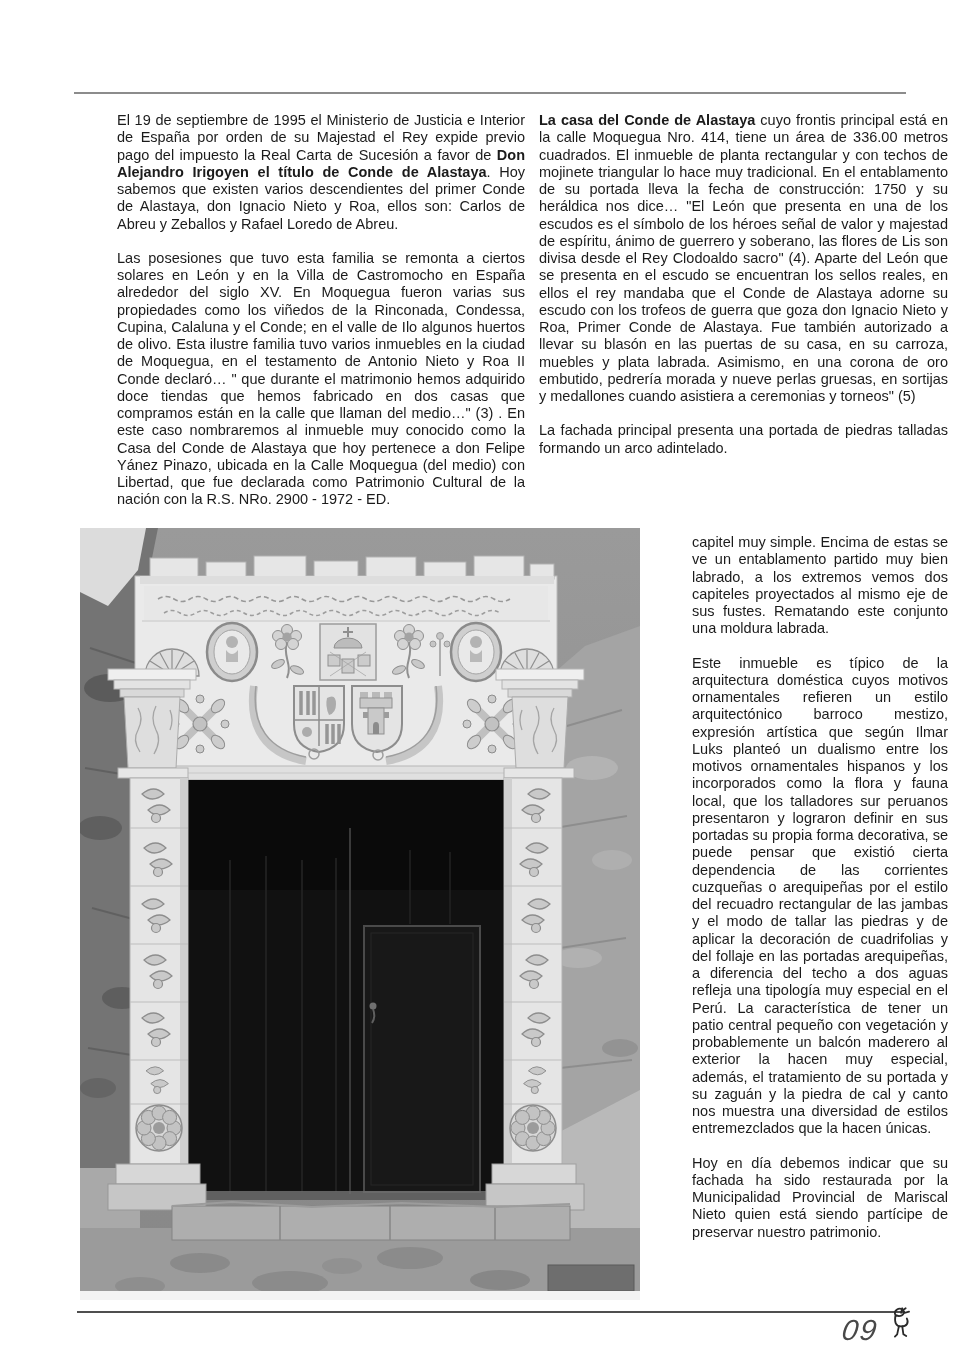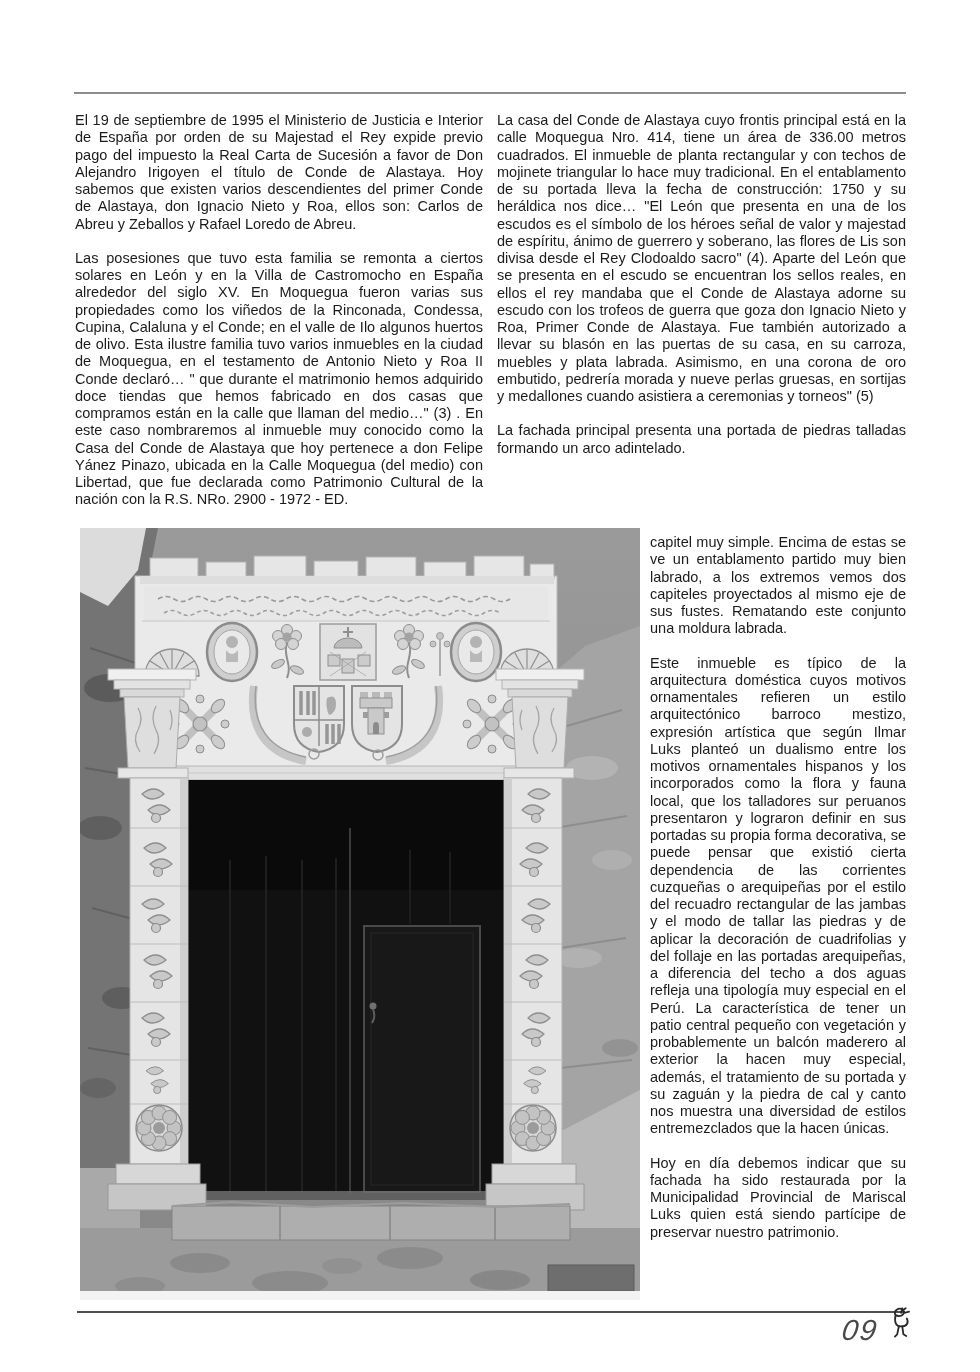--- a/index.html
+++ b/index.html
@@ -9,27 +9,27 @@
   .header-rule{position:absolute;left:74px;top:92px;width:832px;height:2px;background:#8c8c8c;}
   .logo{position:absolute;top:44px;right:70px;text-align:right;}
   .logo-row{display:flex;align-items:baseline;justify-content:flex-end;gap:3px;
             font-family:"Liberation Serif",serif;font-weight:bold;font-size:40px;line-height:1;
             color:#0d0d0d;transform:scale(0.8,1.05);transform-origin:100% 100%;white-space:nowrap;}
   .logo-bird{width:30px;height:34px;align-self:flex-end;margin:0 1px -2px 1px;}
   .logo-bar{margin-top:1px;margin-left:auto;width:200px;background:#141414;color:#f0f0f0;
             font-size:7px;letter-spacing:1px;line-height:11px;text-align:center;
             font-family:"Liberation Sans",sans-serif;}
   
-  .col{position:absolute;font-size:14.5px;line-height:17.25px;text-align:justify;}
+  .col{position:absolute;font-size:14.5px;line-height:17.25px;text-align:justify;margin-left:42px;}
   .col p{margin:0 0 17px 0;}
   .col p.tight{margin-bottom:0;}
   .col-left{left:75px;top:112px;width:408px;}
   .col-right{left:497px;top:112px;width:409px;}
   .col-narrow{left:650px;top:534px;width:256px;}
-  strong{font-weight:normal;}
+  strong{font-weight:bold;}
   
   .photo{position:absolute;left:80px;top:528px;width:560px;height:772px;margin:0;}
   .photo svg{display:block;width:560px;height:772px;}
   
   .footer-rule{position:absolute;left:77px;top:1311px;width:828px;height:2px;background:#4f4f4f;}
   .page-number{position:absolute;top:1314px;right:102px;font-size:29px;font-style:italic;
                color:#484848;letter-spacing:2px;transform:skewX(-8deg);}
   .footer-bird{position:absolute;top:1306px;right:66px;width:28px;height:34px;}
 </style>
 </head>
@@ -257,21 +257,21 @@
       <path d="M92,678 l60,-4 80,5 90,-4 95,4 73,-3" fill="none" stroke="#9c9c9c" stroke-width="2"></path>
 
       <rect x="468" y="737" width="86" height="26" fill="#6e6e6e" stroke="#5a5a5a"></rect>
       <rect x="0" y="763" width="560" height="9" fill="#f3f3f3"></rect>
     </svg>
   </figure>
 
   <div class="col col-narrow">
     <p>capitel muy simple. Encima de estas se ve un entablamento partido muy bien labrado, a los extremos vemos dos capiteles proyectados al mismo eje de sus fustes. Rematando este conjunto una moldura labrada.</p>
     <p>Este inmueble es típico de la arquitectura doméstica cuyos motivos ornamentales refieren un estilo arquitectónico barroco mestizo, expresión artística que según Ilmar Luks planteó un dualismo entre los motivos ornamentales hispanos  y los incorporados como la flora y fauna local, que los talladores sur peruanos presentaron y lograron definir en sus portadas su propia forma decorativa, se puede pensar que existió cierta dependencia de las corrientes cuzqueñas o arequipeñas por el estilo del recuadro rectangular de las jambas y el modo de tallar las piedras y de aplicar la decoración de cuadrifolias y del follaje en las portadas arequipeñas, a diferencia del  techo  a dos aguas refleja una tipología muy especial en el Perú. La característica de tener un patio central pequeño con vegetación  y probablemente un balcón maderero al exterior la hacen muy especial, además, el tratamiento de su portada y su zaguán y la piedra de cal y canto nos muestra una diversidad de estilos entremezclados  que la hacen únicas.</p>
-    <p>Hoy en día debemos indicar que su fachada ha sido restaurada por la Municipalidad Provincial de Mariscal Luks quien está siendo partícipe de preservar nuestro patrimonio.</p>
+    <p>Hoy en día debemos indicar que su fachada ha sido restaurada por la Municipalidad Provincial de Mariscal Nieto quien está siendo partícipe de preservar nuestro patrimonio.</p>
   </div>
 
   <div class="footer-rule"></div>
   <span class="page-number">09</span>
   <svg class="footer-bird" viewBox="0 0 24 30">
     <g fill="none" stroke="#2a2a2a" stroke-width="1.6" stroke-linecap="round">
       <path d="M14,4 l3,-2 M16,6 l4,-1 M13,6 l1,-4"></path>
       <path d="M8,8 C6,4 11,1 14,3 C17,5 15,9 11,9 L8,8 C7,14 8,18 13,18 C18,18 20,15 18,11"></path>
       <path d="M11,18 l-1.5,7 M14,18 l1,7 M9.5,25 l-2,2 M15,25 l2.5,1.5"></path>
     </g>

